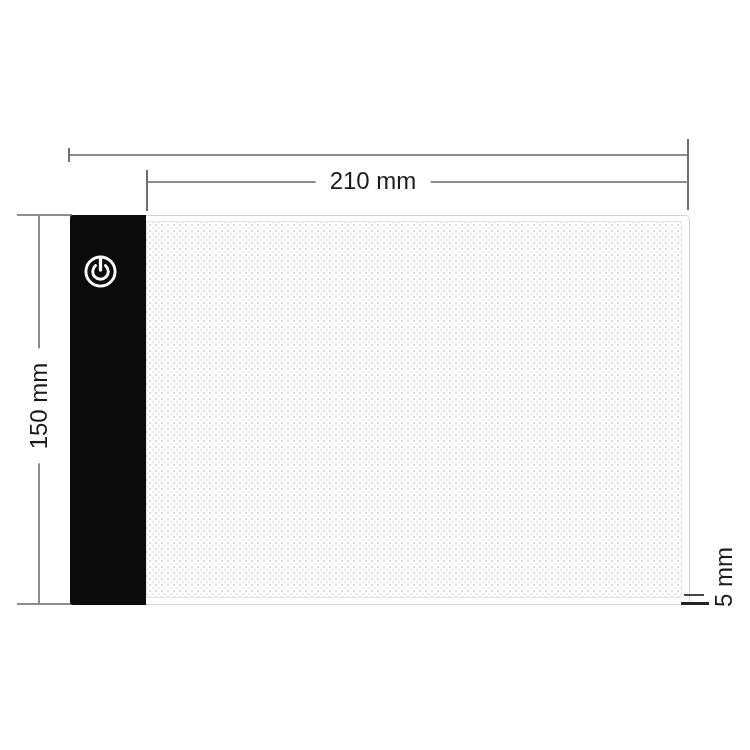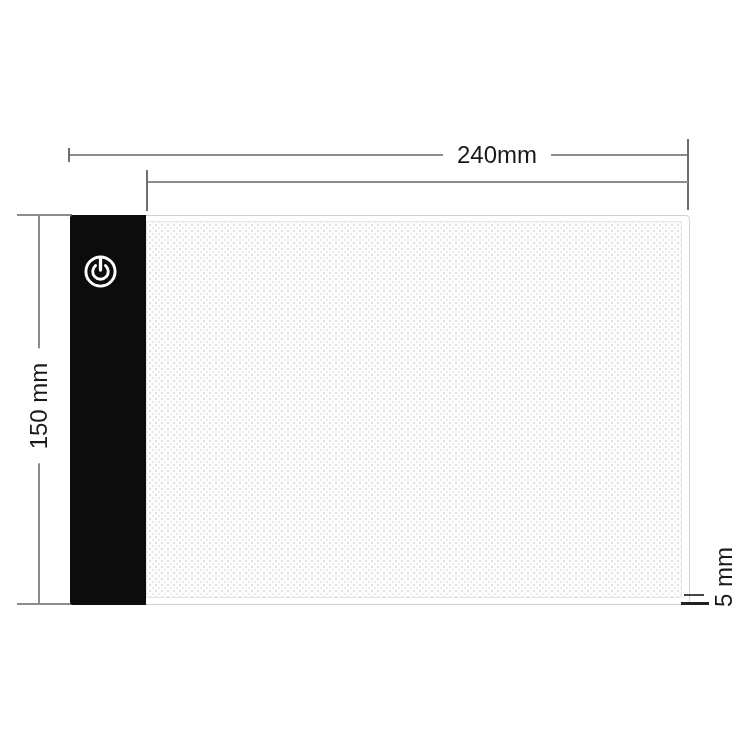--- a/index.html
+++ b/index.html
@@ -92,24 +92,24 @@
   .label-5   { left: 724px; top: 577px; padding: 3px 6px; }
 </style>
 </head>
 <body>
 
 <div class="canvas">
 
   <div class="dline-h line-240"></div>
   <div class="dline-v tick-240-left"></div>
   <div class="dline-v ext-right"></div>
-  <div class="dim-label label-240">240mm</div>
 
   <div class="dline-h line-210"></div>
   <div class="dline-v ext-210-left"></div>
+  <div class="dim-label label-210">210 mm</div>
 
   <div class="dline-v line-150"></div>
   <div class="dline-h tick-150-top"></div>
   <div class="dline-h tick-150-bottom"></div>
   <div class="dim-label vertical label-150">150 mm</div>
 
   <div class="pad"></div>
   <div class="surface"></div>
   <div class="strip"></div>
   <div class="power-icon-box">

